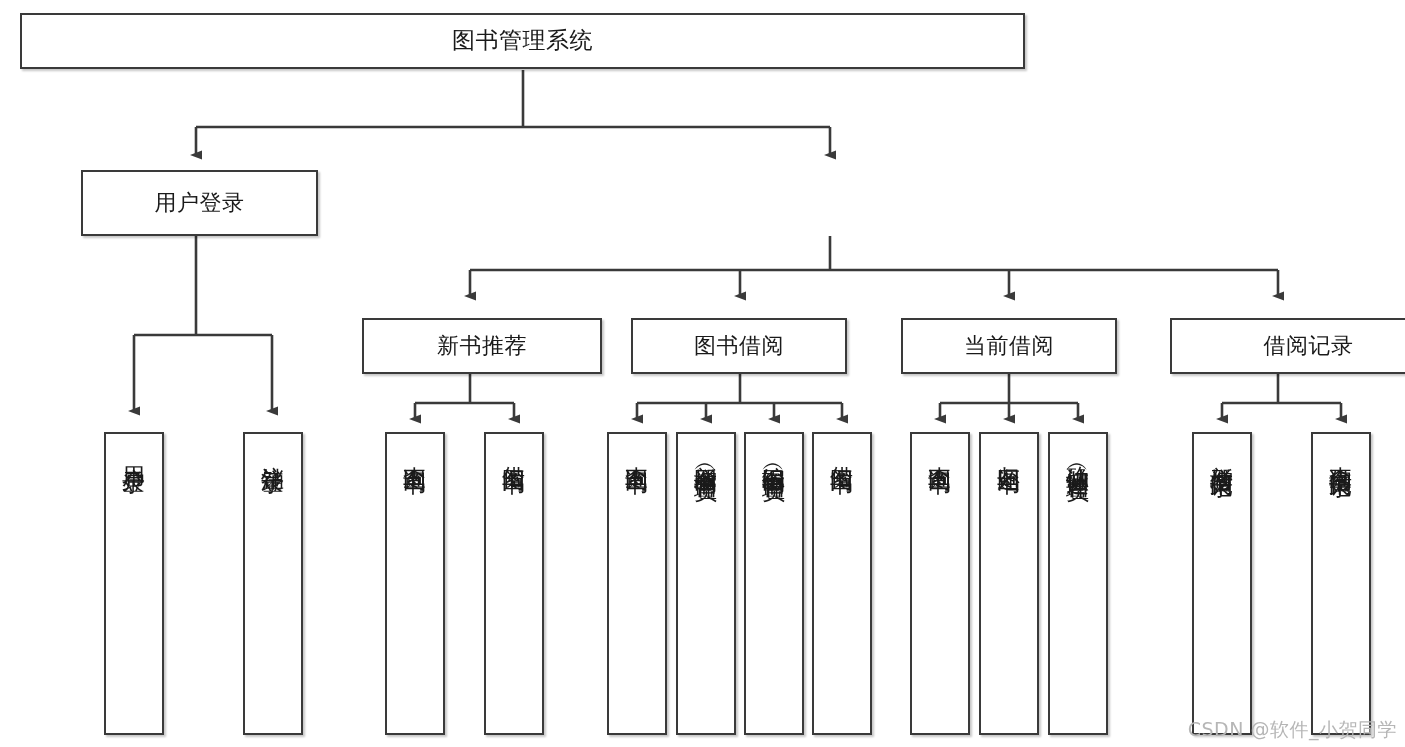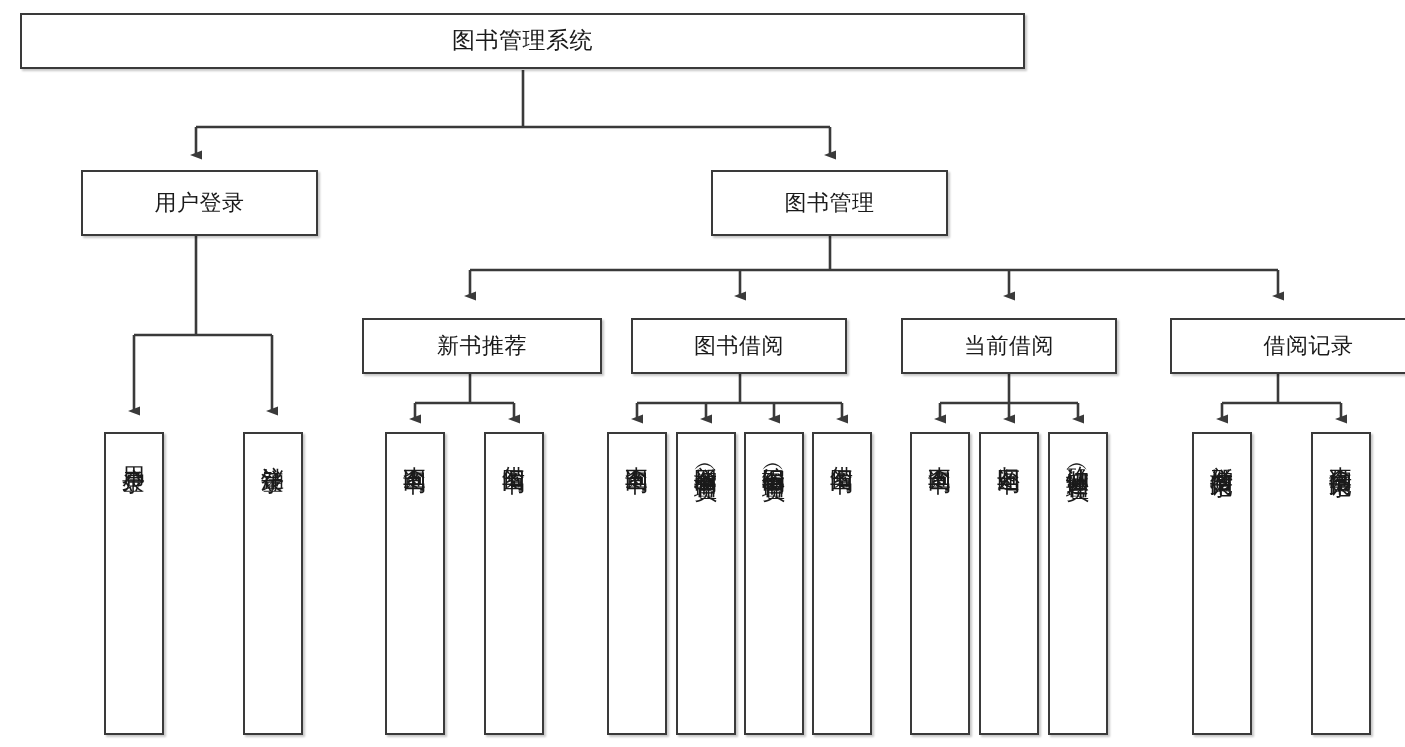--- a/index.html
+++ b/index.html
@@ -128,23 +128,20 @@
     </g>
   </svg>
 
   <div class="node root horiz" style="left:20px; top:13px; width:1005px; height:56px;">
     <span class="label">图书管理系统</span>
   </div>
 
   <div class="node horiz" style="left:81px; top:170px; width:237px; height:66px;">
     <span class="label">用户登录</span>
   </div>
-  <div class="node horiz" style="left:711px; top:170px; width:237px; height:66px;">
-    <span class="label">图书管理</span>
-  </div>
 
   <div class="node horiz" style="left:362px; top:318px; width:240px; height:56px;">
     <span class="label">新书推荐</span>
   </div>
   <div class="node horiz" style="left:901px; top:318px; width:216px; height:56px;">
     <span class="label">当前借阅</span>
   </div>
   <div class="node horiz" style="left:631px; top:318px; width:216px; height:56px;">
     <span class="label">图书借阅</span>
   </div>
@@ -189,13 +186,14 @@
     <span class="label">确认归还（管理员）</span>
   </div>
 
   <div class="node vert" style="left:1192px; top:432px; width:60px; height:303px;">
     <span class="label">新增借阅记录</span>
   </div>
   <div class="node vert" style="left:1311px; top:432px; width:60px; height:303px;">
     <span class="label">查询借阅记录</span>
   </div>
 
+  <div class="watermark">CSDN @软件_小贺同学</div>
 </div>
 
 </body></html>

